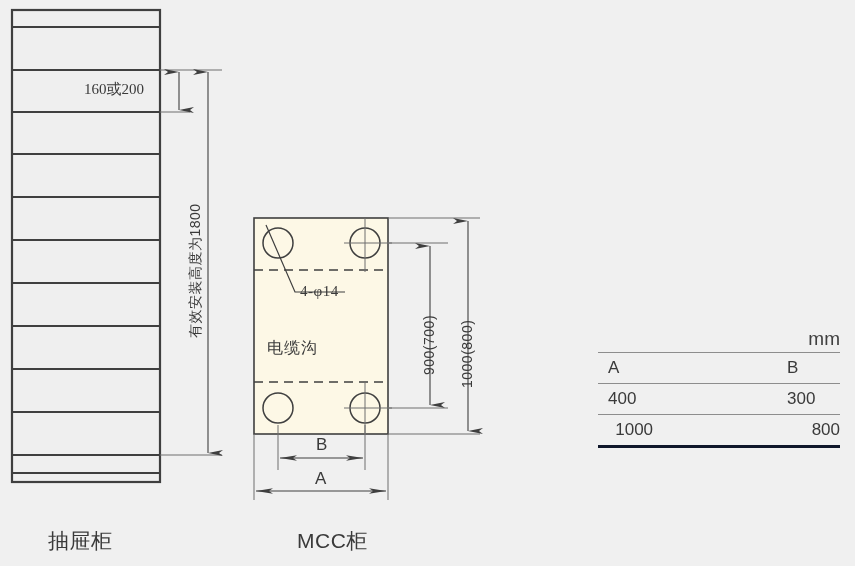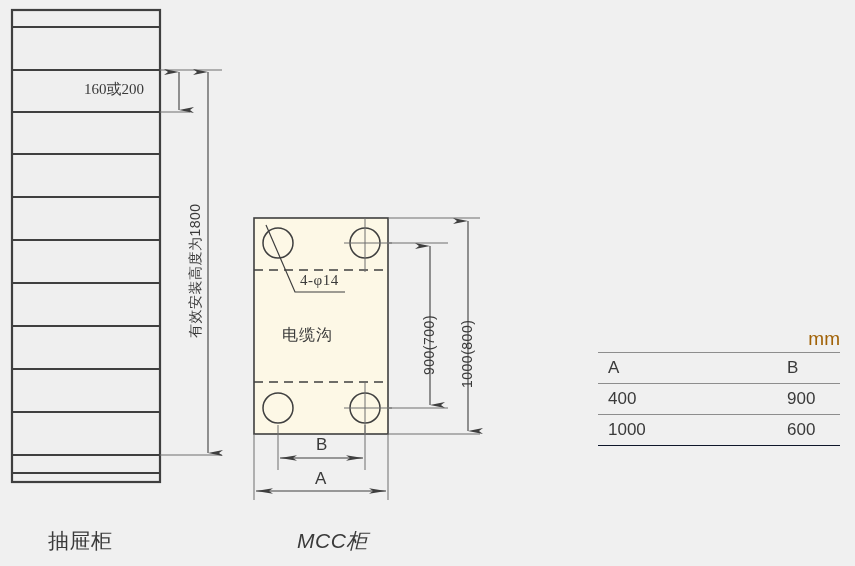--- a/index.html
+++ b/index.html
@@ -87,21 +87,21 @@
     left: 598px;
     top: 352px;
     width: 242px;
   }
   #spec-table .units {
     position: absolute;
     right: 0px;
     top: -24px;
     font-size: 19px;
     font-family: "Liberation Sans", "DejaVu Sans", sans-serif;
-    color: #a16207;
+    color: #404040;
   }
   table.spec {
     border-collapse: collapse;
     width: 242px;
     font-size: 17px;
     font-family: "Liberation Sans", "DejaVu Sans", sans-serif;
     color: #3a3a3a;
   }
   table.spec th, table.spec td {
     text-align: left;
@@ -109,21 +109,22 @@
     padding: 5px 0 5px 10px;
     border-bottom: 1px solid #8d8d8d;
   }
   table.spec thead th {
     border-top: 1px solid #8d8d8d;
   }
   table.spec td.col-b, table.spec th.col-b {
     padding-left: 134px;
   }
   table.spec tbody tr:last-child td {
-    border-bottom: 1px solid #0f172a;
+    border-bottom: 3px solid #0f172a;
+    text-align: right;
   }
 </style>
 </head>
 <body>
 
 <div id="drawing-root">
 
   <svg class="board" viewBox="0 0 855 566">
     <defs>
       <marker id="arrowUp" markerWidth="9" markerHeight="16" refX="4.5" refY="15" orient="auto" markerUnits="userSpaceOnUse">
@@ -227,50 +228,50 @@
       <line x1="256" y1="491" x2="386" y2="491" stroke="#3f3f3f" stroke-width="1.1" marker-start="url(#arrowLeft)" marker-end="url(#arrowRight)"></line>
     </g>
   </svg>
 
   <div class="lbl dim-text" style="left:84px; top:82px;">160或200</div>
 
   <div class="lbl vert-text" style="left:188px; top:338px;">有效安装高度为1800</div>
 
   <div class="lbl caption" style="left:48px; top:530px;">抽屉柜</div>
 
-  <div class="lbl hole-text" style="left:300px; top:273px;">4-φ14</div>
-
-  <div class="lbl trench-text" style="left:267px; top:327px;margin-left:15px;">电缆沟</div>
+  <div class="lbl hole-text" style="left:300px; top:284px;">4-φ14</div>
+
+  <div class="lbl trench-text" style="left:267px; top:340px;">电缆沟</div>
 
   <div class="lbl vert-text" style="left:422px; top:375px;">900(700)</div>
 
   <div class="lbl vert-text" style="left:460px; top:388px;">1000(800)</div>
 
   <div class="lbl ab-letter" style="left:316px; top:436px;">B</div>
 
   <div class="lbl ab-letter" style="left:315px; top:470px;">A</div>
 
-  <div class="lbl caption" style="left:297px; top:530px;font-style:italic;">MCC柜</div>
+  <div class="lbl caption" style="left:297px; top:530px;">MCC柜</div>
 
   <div id="spec-table">
     <div class="units">mm</div>
     <table class="spec">
       <thead>
         <tr>
           <th class="col-a">A</th>
           <th class="col-b">B</th>
         </tr>
       </thead>
       <tbody>
         <tr>
           <td class="col-a">400</td>
-          <td class="col-b">900</td>
+          <td class="col-b">300</td>
         </tr>
         <tr>
           <td class="col-a">1000</td>
-          <td class="col-b">600</td>
+          <td class="col-b">800</td>
         </tr>
       </tbody>
     </table>
   </div>
 
 
 </div>
 
 </body></html>

